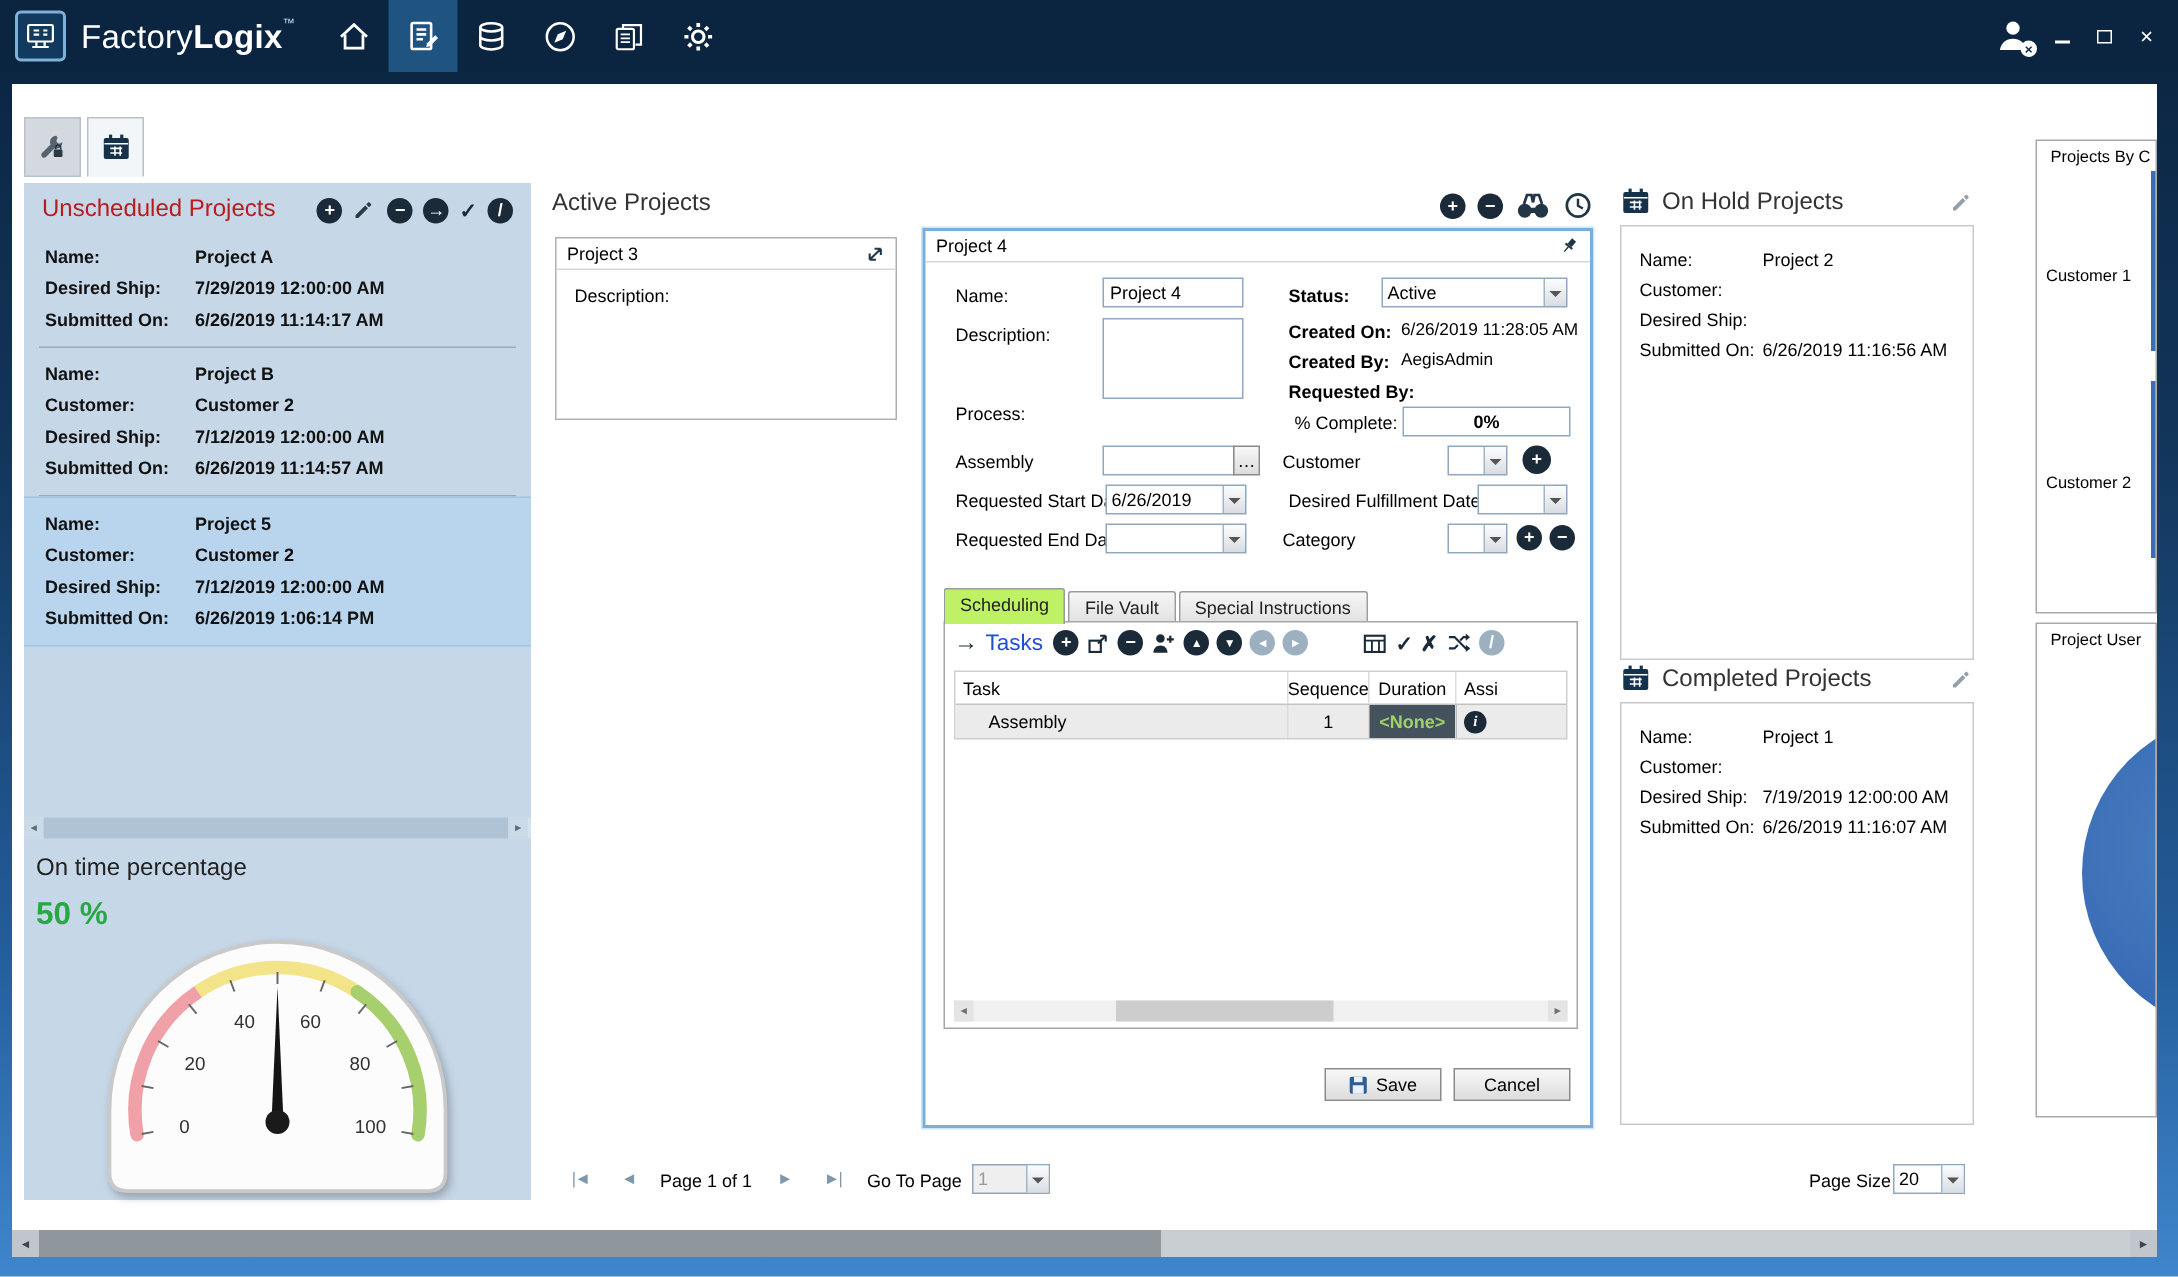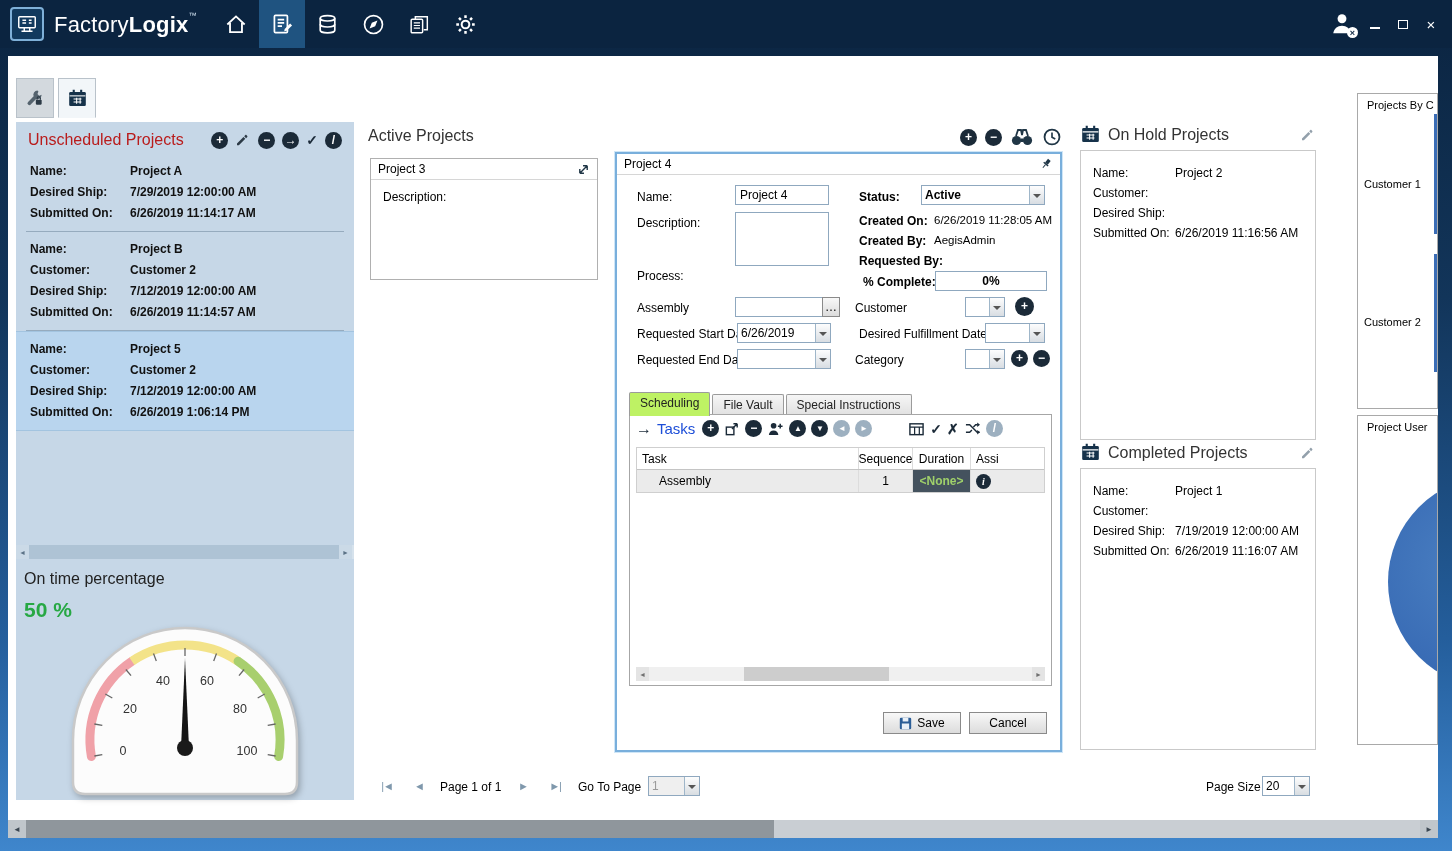--- a/index.html
+++ b/index.html
@@ -293,34 +293,34 @@
           <rect x="7" y="11" width="10" height="2.4"></rect>
           <rect x="11.2" y="13.4" width="1.6" height="7"></rect>
         </g>
     </svg>
   </div>
 
   <div class="flbl" style="left:20px;top:36px">Name:</div>
   <div class="inp" style="left:118px;top:31px;width:94px">Project 4</div>
   <div class="flbl" style="left:242px;top:36px;font-weight:bold">Status:</div>
   <div class="dd" style="left:304px;top:31px;width:124px">
-    <span class="val" style="font-weight:bold">Active</span>
+    <span class="val" style="font-weight:normal">Active</span>
       <span class="arw"></span>
   </div>
 
   <div class="flbl" style="left:20px;top:62px">Description:</div>
   <div class="inp" style="left:118px;top:58px;width:94px;height:54px"></div>
   <div class="flbl" style="left:242px;top:60px;font-weight:bold">Created On:</div>
   <div class="fval" style="left:317px;top:60px">6/26/2019 11:28:05 AM</div>
   <div class="flbl" style="left:242px;top:80px;font-weight:bold">Created By:</div>
   <div class="fval" style="left:317px;top:80px">AegisAdmin</div>
   <div class="flbl" style="left:242px;top:100px;font-weight:bold">Requested By:</div>
 
   <div class="flbl" style="left:20px;top:115px">Process:</div>
-  <div class="flbl" style="left:246px;top:121px;font-weight:bold">% Complete:</div>
+  <div class="flbl" style="left:246px;top:121px;font-weight:normal">% Complete:</div>
   <div class="inp" style="left:318px;top:117px;width:112px;text-align:center;font-weight:bold">0%</div>
 
   <div class="flbl" style="left:20px;top:147px">Assembly</div>
   <div class="inp" style="left:118px;top:143px;width:88px"></div>
   <div class="btn" style="left:205px;top:143px;width:18px;height:20px">…</div>
   <div class="flbl" style="left:238px;top:147px">Customer</div>
   <div class="dd" style="left:348px;top:143px;width:40px">
       <span class="val"></span>
       <span class="arw"></span>
     </div>

